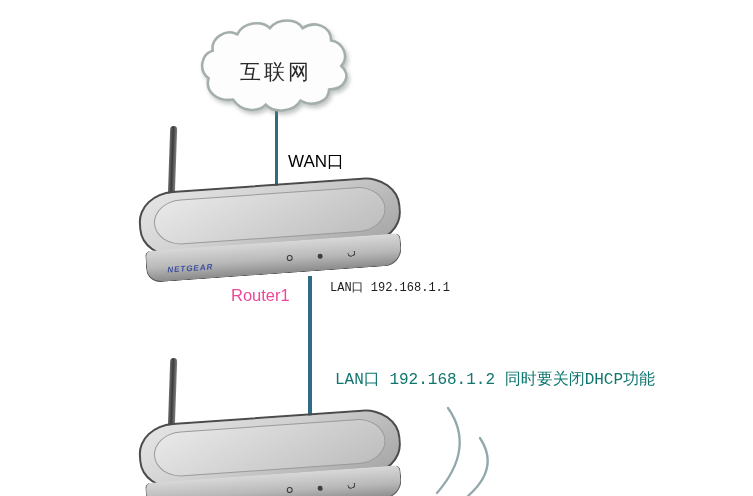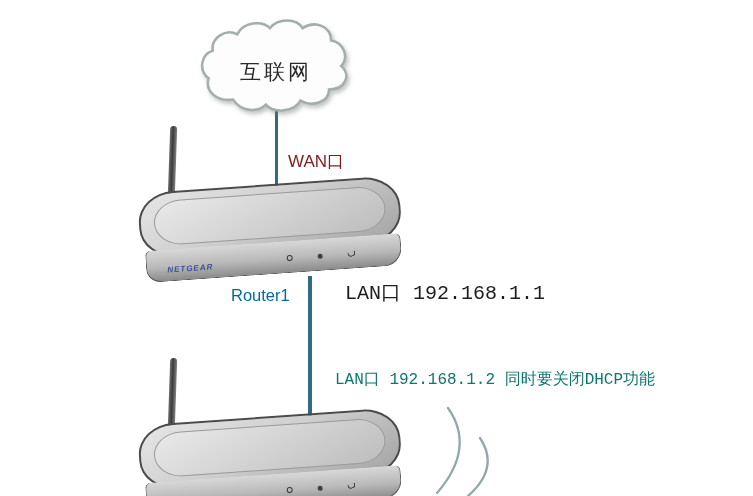--- a/index.html
+++ b/index.html
@@ -16,23 +16,23 @@
     font-size:21px;letter-spacing:3px;color:#2a2a2a;font-weight:500;
   }
 
   
   .link{position:absolute;background:#2f6b82;z-index:1;}
   .link.wan{left:275px;top:110px;width:3px;height:86px;}
   .link.lan{left:308px;top:276px;width:4px;height:140px;}
 
   
   .lbl{position:absolute;white-space:nowrap;z-index:4;}
-  .lbl.wan-port{left:288px;top:150px;font-size:17px;color:#7f1d1d;}
-  .lbl.router1{left:231px;top:286px;font-size:16.5px;color:#0369a1;}
-  .lbl.lan1{left:345px;top:279px;font-size:20px;color:#1d1d1d;
+  .lbl.wan-port{left:288px;top:150px;font-size:17px;color:#000000;}
+  .lbl.router1{left:231px;top:286px;font-size:16.5px;color:#ec4899;}
+  .lbl.lan1{left:330px;top:279px;font-size:12px;color:#1d1d1d;
             font-family:"Liberation Mono","DejaVu Sans Mono",monospace;}
   .lbl.lan2{left:335px;top:369px;font-size:16px;color:#0f766e;
             font-family:"Liberation Mono","DejaVu Sans Mono",monospace;}
 
   
   .router{position:absolute;width:278px;height:160px;z-index:3;}
   .router.r1{left:138px;top:126px;}
   .router.r2{left:138px;top:358px;}
   .antenna{
     position:absolute;left:31px;top:0;width:7px;height:72px;

